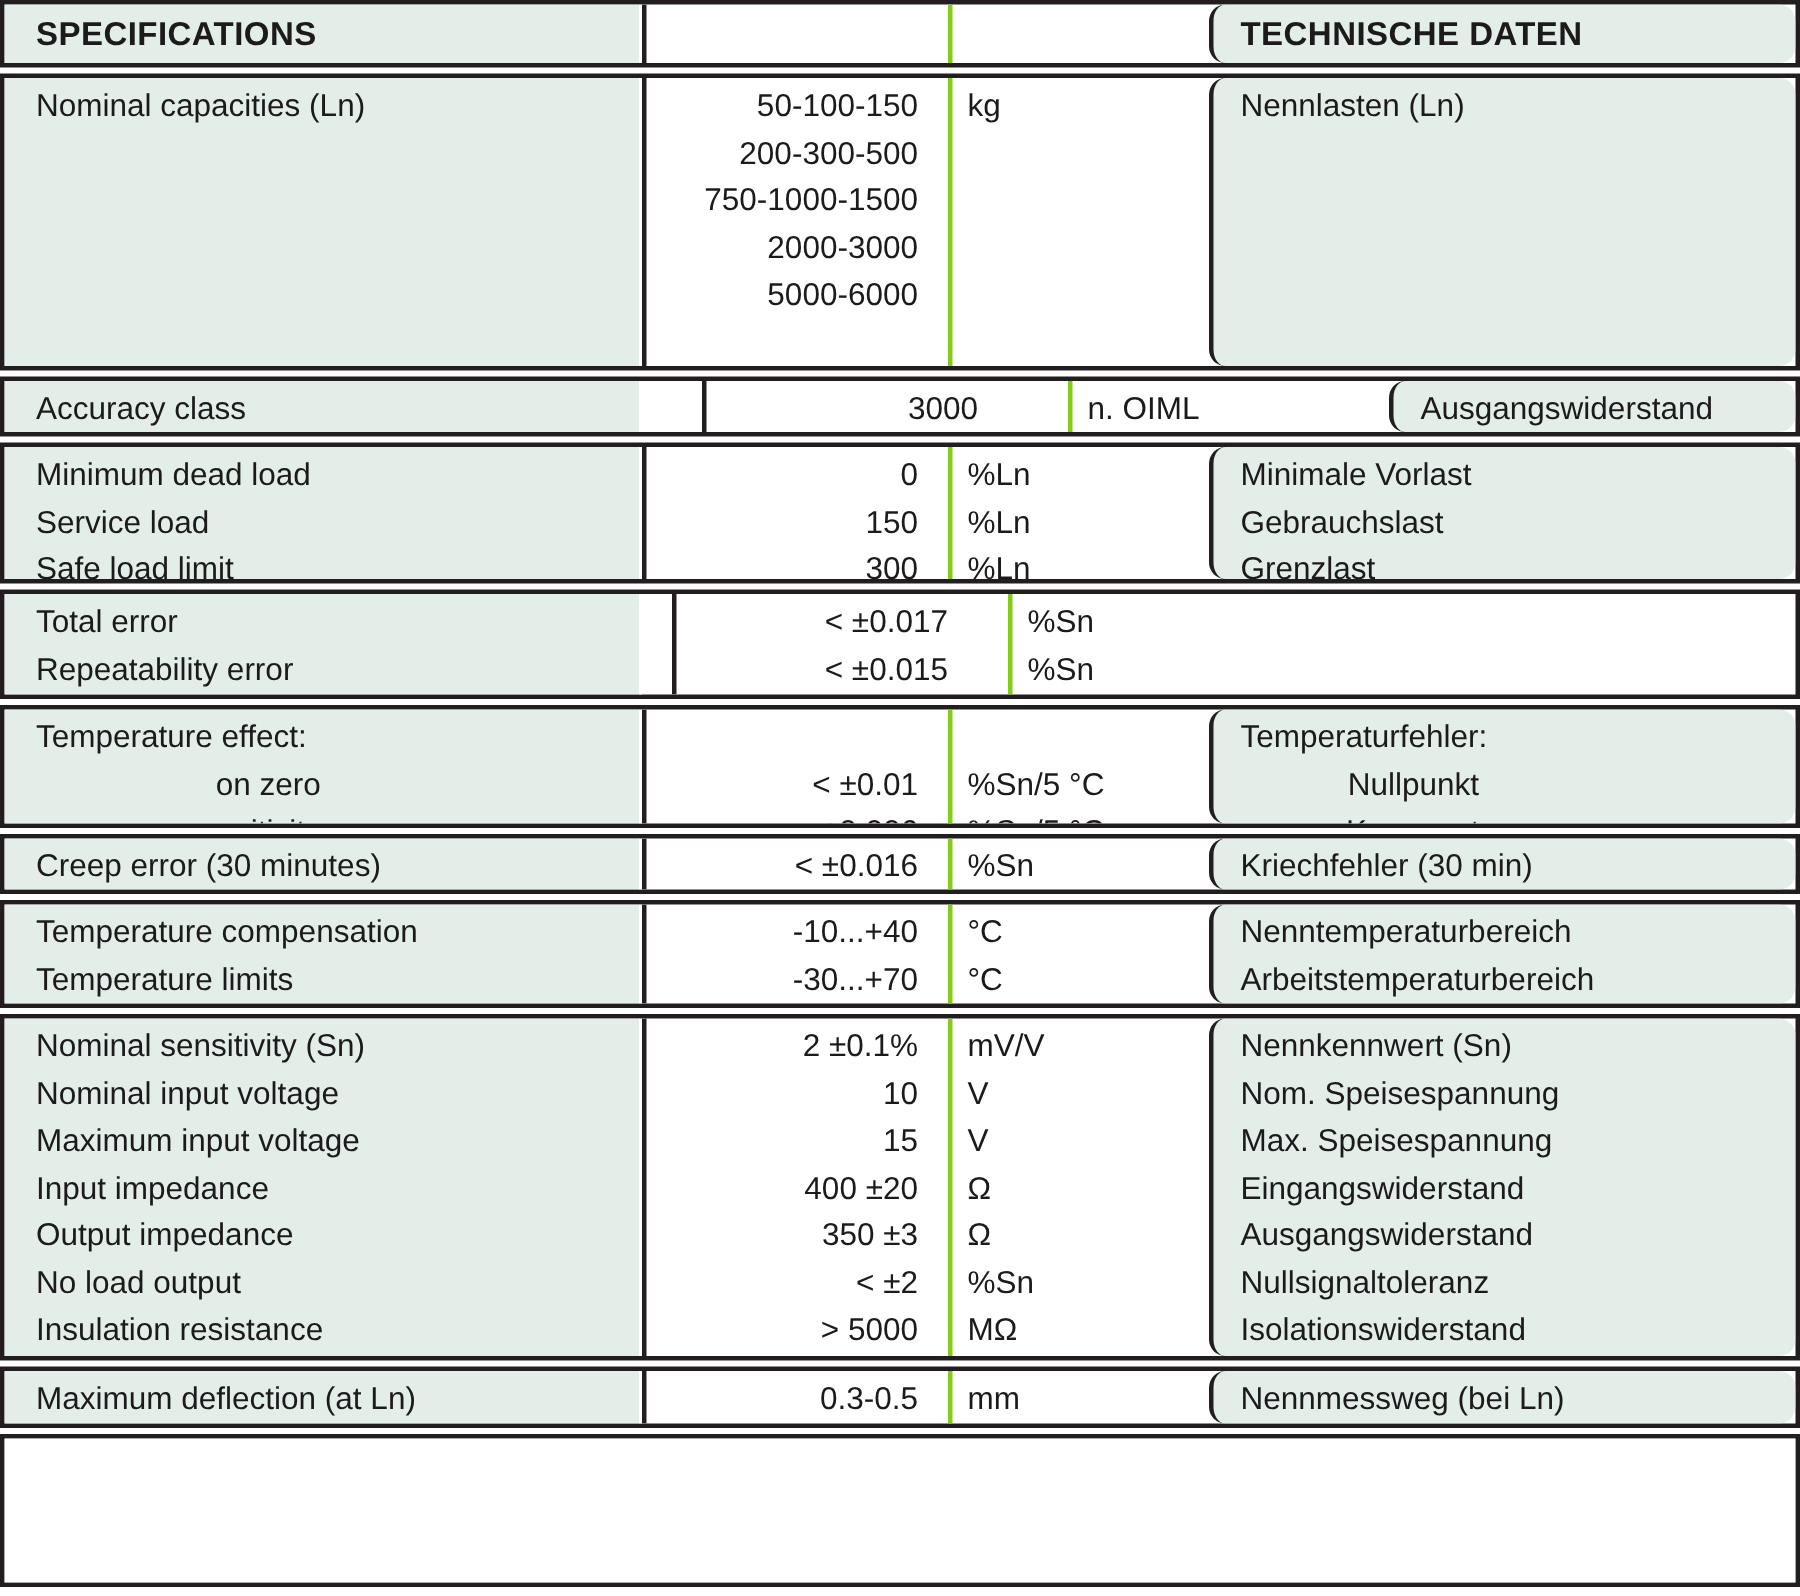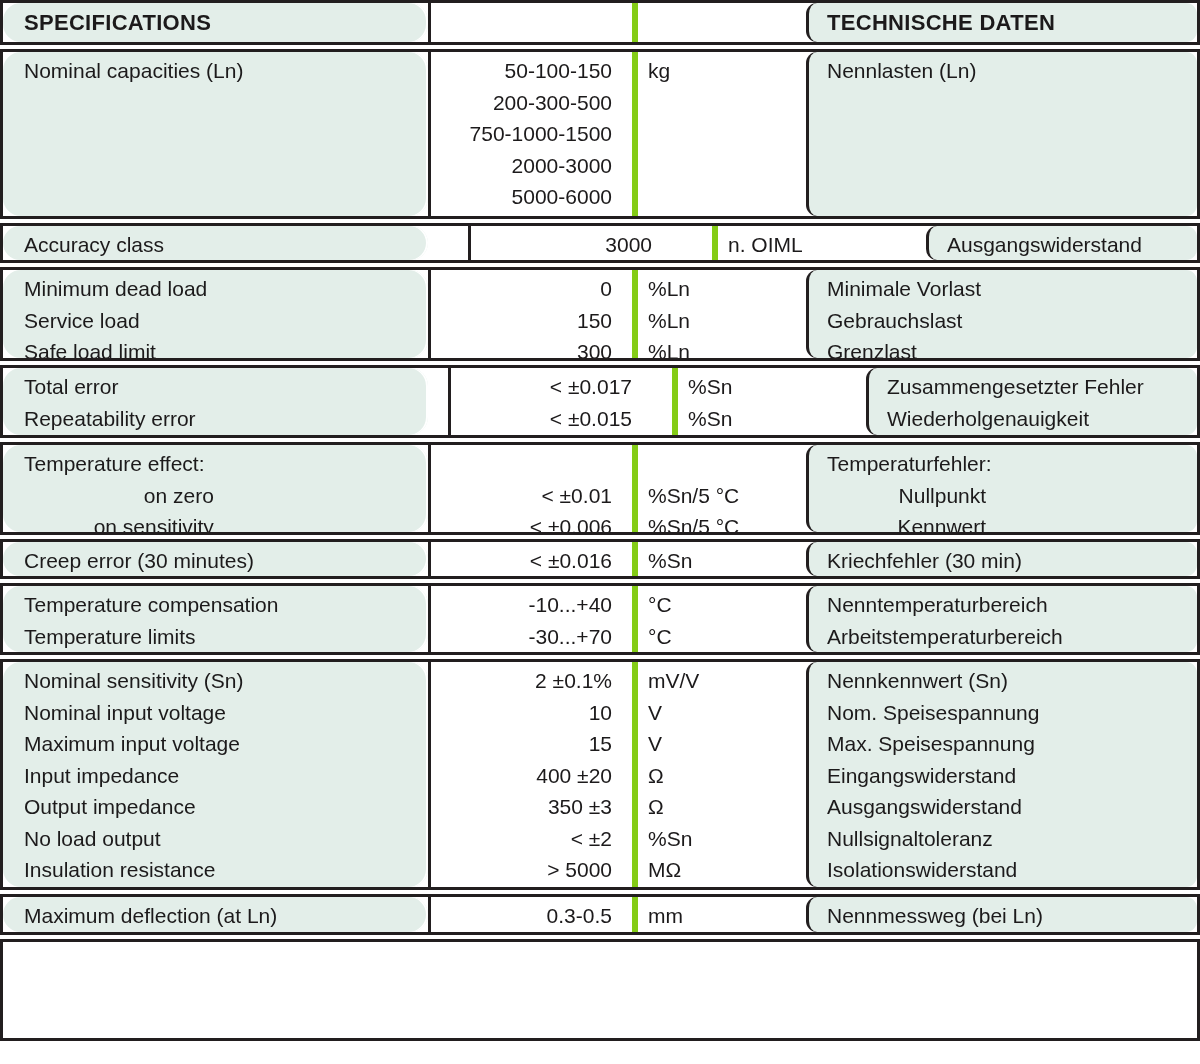--- a/index.html
+++ b/index.html
@@ -25,31 +25,30 @@
   .cell {
     box-sizing: border-box;
     padding-top: 3px;
     overflow: hidden;
   }
   .c1 {
     width: 425px;
     background: var(--tint);
     padding-left: 21px;
     box-shadow: inset -2px 0 0 #ffffff;
-    border-radius: 18px;
   }
   .c2 {
     width: 204px;
     border-left: 3px solid #221e1f;
     text-align: right;
     padding-right: 20px;
   }
   .c3 {
     width: 174px;
-    border-left: 6px solid #84cc16;
+    border-left: 3px solid #84cc16;
     padding-left: 10px;
   }
   .c4 {
     flex: 1;
     background: var(--tint);
     border-left: 3px solid #221e1f;
     padding-left: 18px;
     border-radius: 11px;
   }
   .line {
@@ -85,21 +84,21 @@
     <div class="section header-section" style="height: 45px;">
       <div class="cell c1">
         <div class="line">SPECIFICATIONS</div>
       </div>
       <div class="cell c2"></div>
       <div class="cell c3"></div>
       <div class="cell c4">
         <div class="line">TECHNISCHE DATEN</div>
       </div>
     </div>
-    <div class="section" style="height: 170px; justify-content: space-between;">
+    <div class="section" style="height: 198px; justify-content: space-between;">
       <div class="cell c1">
         <div class="line">Nominal capacities (Ln)</div>
       </div>
       <div class="cell c2">
         <div class="line">50-100-150</div>
         <div class="line">200-300-500</div>
         <div class="line">750-1000-1500</div>
         <div class="line">2000-3000</div>
         <div class="line">5000-6000</div>
       </div>
@@ -152,26 +151,22 @@
         <div class="line">Repeatability error</div>
       </div>
       <div class="cell c2">
         <div class="line">&lt; ±0.017</div>
         <div class="line">&lt; ±0.015</div>
       </div>
       <div class="cell c3">
         <div class="line">%Sn</div>
         <div class="line">%Sn</div>
       </div>
-      <div class="cell c4">
-        <div class="line">Zusammengesetzter Fehler</div>
-        <div class="line">Wiederholgenauigkeit</div>
-      </div>
-    </div>
-    <div class="section" style="height: 93px;">
+    </div>
+    <div class="section" style="height: 82px;">
       <div class="cell c1">
         <div class="line">Temperature effect:</div>
         <div class="line sub">on zero</div>
         <div class="line sub">on sensitivity</div>
       </div>
       <div class="cell c2">
         <div class="line"></div>
         <div class="line">&lt; ±0.01</div>
         <div class="line">&lt; ±0.006</div>
       </div>

